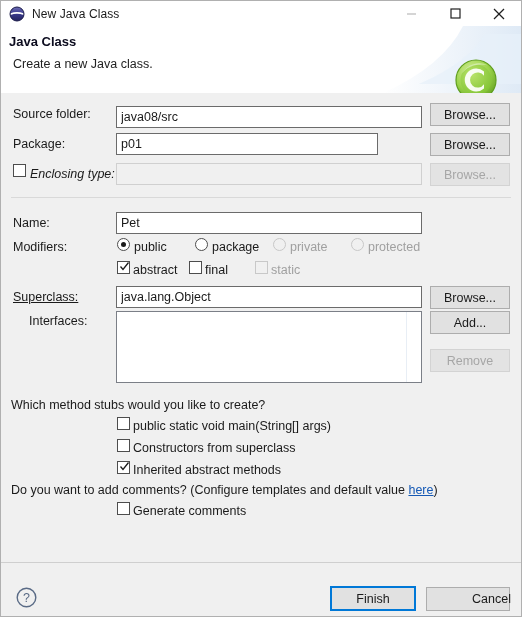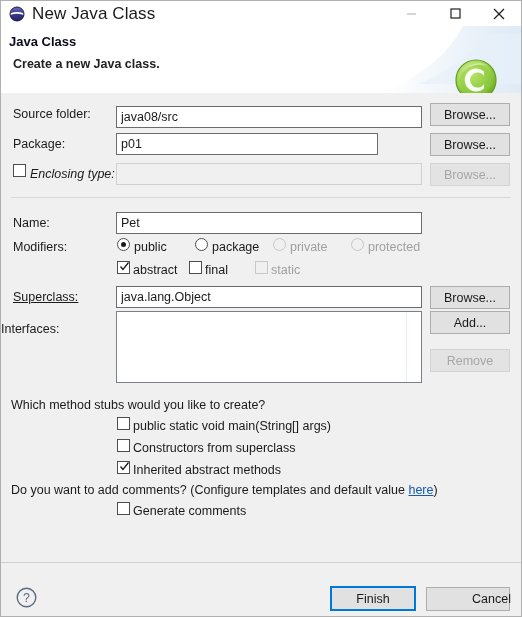--- a/index.html
+++ b/index.html
@@ -10,30 +10,30 @@
     font-size:12.5px;color:#1a1a1a;
     -webkit-font-smoothing:antialiased;
   }
   .dialog{position:relative;width:522px;height:617px;background:#f0f0f0;box-sizing:border-box;
           border:1px solid #b0b0b0;overflow:hidden;}
 
   
   .titlebar{position:absolute;left:0;top:0;width:520px;height:25px;background:#ffffff;
             display:flex;align-items:center;}
   .title-icon{width:16px;height:16px;margin-left:8px;margin-right:7px;position:relative;flex:none;}
-  .title-text{font-size:17px;color:#1a1a1a;letter-spacing:.1px;}
+  .title-text{font-size:12px;color:#1a1a1a;letter-spacing:.1px;}
   .wincontrols{position:absolute;right:0;top:0;height:25px;display:flex;}
   .wb{width:44px;height:25px;display:flex;align-items:center;justify-content:center;}
   .wb svg{display:block;}
 
   
   .banner{position:absolute;left:0;top:25px;width:520px;height:67px;background:#ffffff;overflow:hidden;padding-left:12px;}
   .banner-deco{position:absolute;right:0;top:0;width:160px;height:67px;}
   .banner h1{position:absolute;left:8px;top:8px;margin:0;font-size:13px;font-weight:bold;color:#0b0b1e;}
-  .banner p{position:absolute;left:12px;top:31px;margin:0;font-size:12.5px;color:#222;font-weight:bold;}
+  .banner p{position:absolute;left:12px;top:31px;margin:0;font-size:12.5px;color:#222;}
   .banner-logo{position:absolute;left:452px;top:33px;width:46px;height:46px;}
 
   
   .body{position:absolute;left:0;top:93px;width:520px;height:468px;background:#f0f0f0;}
 
   .lbl{position:absolute;font-size:12.5px;color:#1a1a1a;white-space:nowrap;}
   .lbl.dim{color:#a0a0a0;}
 
   .tf{position:absolute;box-sizing:border-box;background:#ffffff;border:1px solid #6b6b6b;
       font-family:"Liberation Sans","DejaVu Sans",sans-serif;font-size:12.5px;color:#1a1a1a;
@@ -200,21 +200,21 @@
 
     <span class="cb dim" style="left:254px;top:167px;"></span>
     <span class="lbl dim" style="left:270px;top:169px;">static</span>
 
     <span class="lbl" style="left:12px;top:196px;text-decoration:underline;">Superclass:</span>
     <input class="tf" style="left: 115px; top: 192px; width: 306px; height: 22px;" value="java.lang.Object">
     <div class="btn" style="left:429px;top:192px;width:80px;height:23px;">
         <span>Browse...</span>
       </div>
 
-    <span class="lbl" style="left:0;top:220px;margin-top:8px;">Interfaces:</span>
+    <span class="lbl" style="left:28px;top:220px;">Interfaces:</span>
     <div class="listbox" style="left:115px;top:217px;width:306px;height:72px;">
       <div class="sbtrack"></div>
     </div>
     <div class="btn" style="left:429px;top:217px;width:80px;height:23px;">
         <span>Add...</span>
       </div>
     <div class="btn disabled" style="left:429px;top:255px;width:80px;height:23px;">
         <span>Remove</span>
       </div>
 

